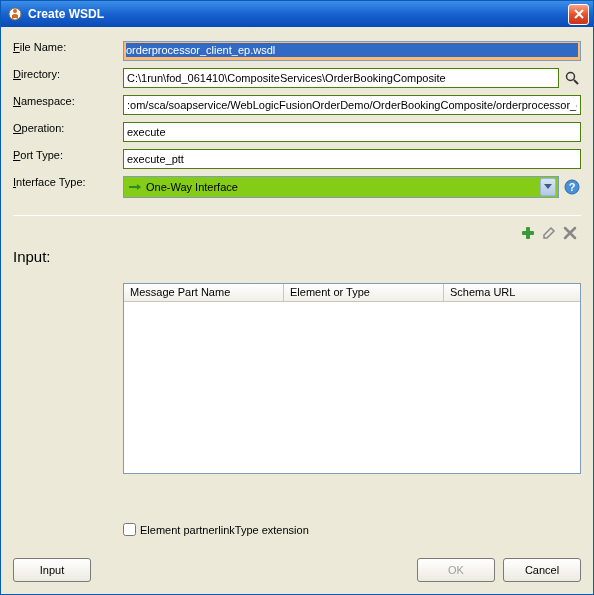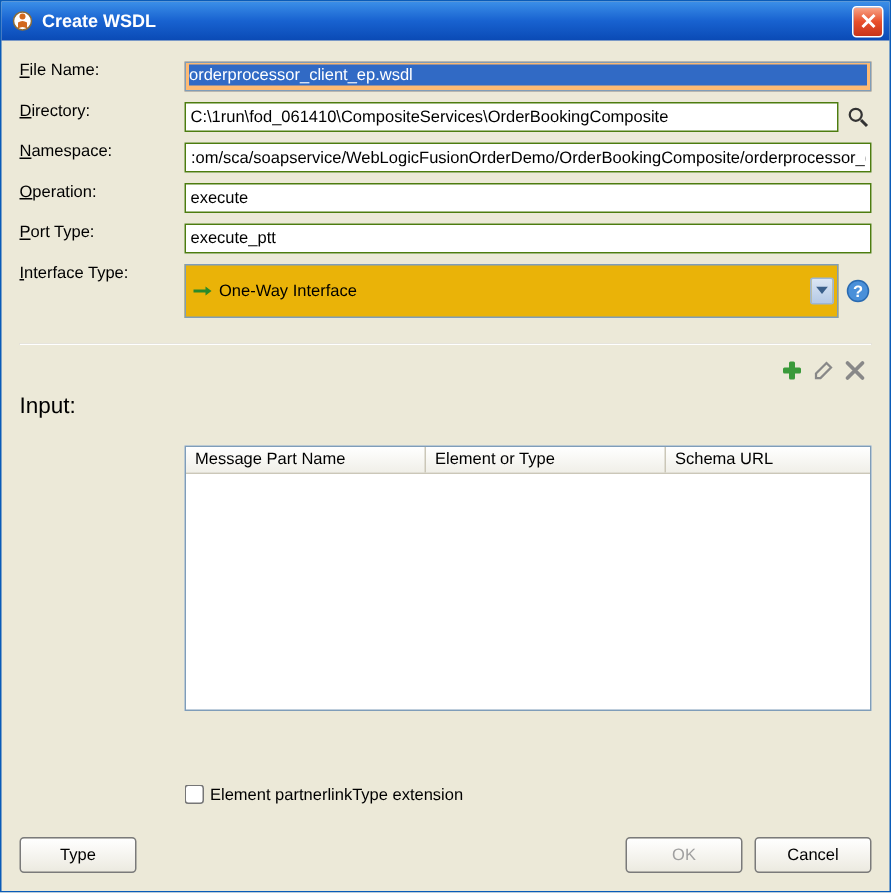--- a/index.html
+++ b/index.html
@@ -9,21 +9,21 @@
 .titlebar .appicon { width: 16px; height: 16px; margin-right: 5px; display: flex; align-items: center; justify-content: center; }
 .titlebar .title { flex: 1; }
 .titlebar .closebtn { width: 21px; height: 21px; background: linear-gradient(to bottom, #f8a487, #e8502c 50%, #c8341a); border: 1px solid #fff; border-radius: 3px; display: flex; align-items: center; justify-content: center; cursor: pointer; }
 .titlebar .closebtn svg { width: 10px; height: 10px; }
 .content { flex: 1; padding: 14px 12px 10px 12px; display: flex; flex-direction: column; }
 .form-row { display: flex; align-items: flex-start; margin-bottom: 7px; }
 .form-row .lbl { width: 110px; font-size: 11px; }
 .form-row .lbl .ul { text-decoration: underline; }
 .form-row .ctrl { flex: 1; display: flex; align-items: center; gap: 4px; }
 .txt { flex: 1; height: 20px; border: 1px solid #4d7c0f; padding: 2px 3px; font-size: 11px; font-family: inherit; background: #fff; }
-.combo { flex: 1; height: 36px; border: 1px solid #7f9db9; background: #eab308; display: flex; align-items: center; padding: 0 2px 0 4px; cursor: pointer; }
+.combo { flex: 1; height: 22px; border: 1px solid #7f9db9; background: #84cc16; display: flex; align-items: center; padding: 0 2px 0 4px; cursor: pointer; }
 .combo .icon-arrow { width: 14px; height: 14px; margin-right: 4px; }
 .combo .val { flex: 1; font-size: 11px; }
 .combo .drop { width: 16px; height: 18px; background: linear-gradient(to bottom, #dbe6f4, #b4c9e6); border: 1px solid #9cb6d6; border-radius: 2px; display: flex; align-items: center; justify-content: center; }
 .iconbtn { width: 18px; height: 18px; display: flex; align-items: center; justify-content: center; cursor: pointer; }
 .divider { height: 1px; background: #aca899; margin: 10px 0 8px 0; border-bottom: 1px solid #fff; }
 .input-section { display: flex; flex: 1; }
 .input-label { width: 110px; font-size: 15px; padding-top: 24px; }
 .input-right { flex: 1; display: flex; flex-direction: column; gap: 39px; }
 .toolbar { display: flex; justify-content: flex-end; gap: 3px; margin-bottom: 2px; padding-right: 2px; }
 .toolbtn { width: 18px; height: 18px; display: flex; align-items: center; justify-content: center; cursor: pointer; }
@@ -164,18 +164,18 @@
         <div class="checkbox-row">
           <input type="checkbox" id="gplt" style="">
           <label for="gplt">Element partnerlinkType extension</label>
         </div>
       </div>
     </div>
 
   </div>
 
   <div class="footer">
-    <button class="btn">Type</button>
+    <button class="btn">Input</button>
     <div class="spacer"></div>
     <button class="btn" disabled="">OK</button>
     <button class="btn">Cancel</button>
   </div>
 </div>
 
 </body></html>

